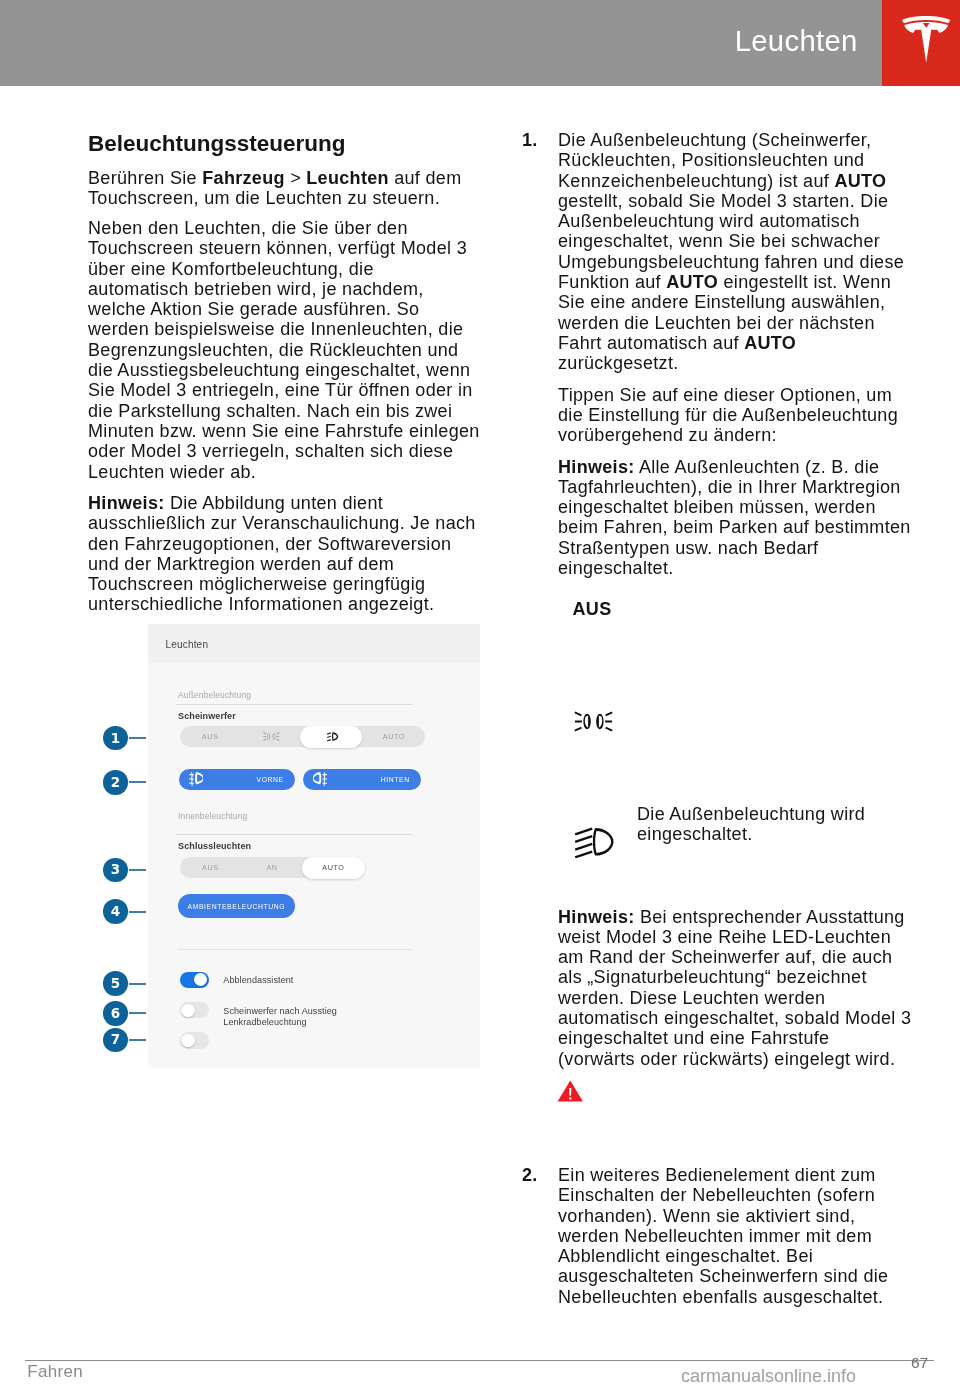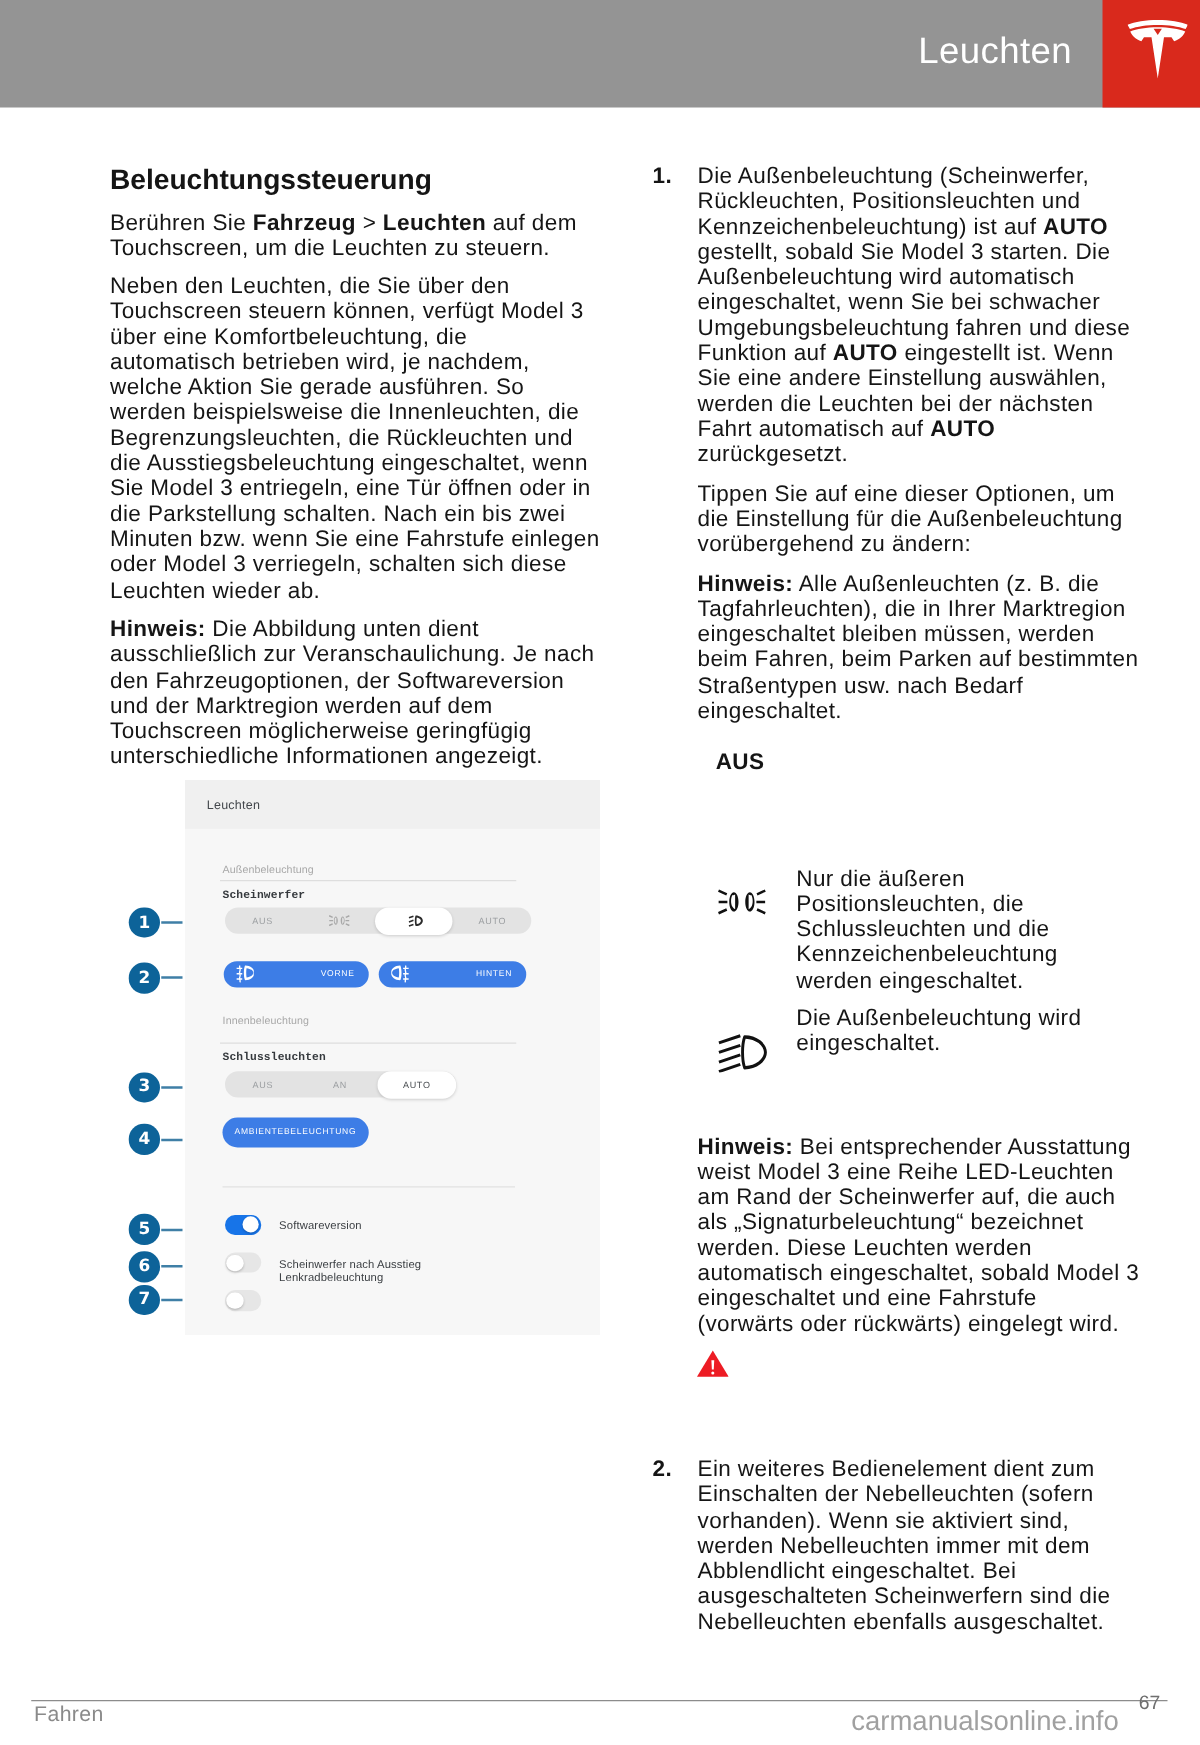--- a/index.html
+++ b/index.html
@@ -13,21 +13,21 @@
   .hdr{position:absolute;left:0;top:0;width:960px;height:86px;background:#949494;}
   .hdr-title{position:absolute;left:734.7px;top:25.8px;color:#fff;font-size:29.3px;
              letter-spacing:.3px;line-height:30px;white-space:nowrap;}
   .hdr-logo{position:absolute;left:882px;top:0;width:78px;height:86px;background:#d9291c;}
   .hdr-logo svg{position:absolute;left:19.5px;top:16.1px;}
 
   
   .ftr-line{position:absolute;left:25px;top:1360px;width:909px;height:1px;background:#8c8c8c;}
   .ftr-sec{position:absolute;left:27.3px;top:1362.5px;font-size:17px;color:#8a8a8a;letter-spacing:.3px;line-height:17px;}
   .ftr-pg{position:absolute;left:911px;top:1355px;font-size:15.5px;color:#6f6f6f;line-height:16px;}
-  .wm{position:absolute;left:681px;top:1363px;font-size:22px;color:#a0a0a0;
+  .wm{position:absolute;left:681px;top:1363px;font-size:18px;color:#a0a0a0;
       letter-spacing:0px;line-height:27px;white-space:nowrap;}
 
   
   .colL{position:absolute;left:88px;top:0px;width:396px;}
   .colR{position:absolute;left:522px;top:0px;width:420px;}
 
   h1.h{font-size:22.5px;font-weight:700;margin:0;letter-spacing:0px;line-height:25px;position:absolute;top:0;left:0;white-space:nowrap;}
   p{margin:0;font-size:18px;line-height:20.3px;letter-spacing:.32px;white-space:pre;}
   b{font-weight:700;}
 
@@ -49,21 +49,21 @@
 
   
   .fig{position:absolute;left:100px;top:624.4px;width:380px;height:444px;}
   .fig-shot{position:absolute;left:47.5px;top:0px;width:332.5px;height:443.6px;background:#f7f7f7;}
   .fig-topbar{position:absolute;left:0;top:0;width:332.5px;height:38.6px;background:#f0f0f0;}
   .fig-topbar span{position:absolute;left:17.9px;top:15px;font-size:10px;color:#44484d;
      font-family:"Liberation Sans",sans-serif;letter-spacing:.2px;}
 
   .grp{position:absolute;font-size:8.5px;color:#a8a8a8;font-family:"Liberation Sans",sans-serif;letter-spacing:.1px;}
   .grpline{position:absolute;height:1px;background:#dedede;}
-  .lab{position:absolute;font-size:9px;color:#35393d;font-family:Liberation Mono, monospace;font-weight:700;letter-spacing:.1px;}
+  .lab{position:absolute;font-size:9px;color:#35393d;font-family:Liberation Sans, sans-serif;font-weight:700;letter-spacing:.1px;}
 
   .seg{position:absolute;background:#e3e3e3;border-radius:999px;}
   .seg .pill{position:absolute;top:-0.4px;bottom:-1.2px;background:#fff;border-radius:999px;
              box-shadow:0 1px 2.5px rgba(0,0,0,.16);}
   .seg .so{position:absolute;top:0;bottom:0;display:flex;align-items:center;justify-content:center;
            font-size:7.2px;color:#9b9ea1;font-family:"Liberation Sans",sans-serif;letter-spacing:.6px;}
   .seg .so.sel{color:#4a4e52;}
 
   .bbtn{position:absolute;background:#3d7de6;border-radius:999px;}
   .bbtn .t{position:absolute;right:11px;top:50%;transform:translateY(-50%);font-size:6.8px;
@@ -192,21 +192,21 @@
 
       <div class="bbtn" style="left:30.6px;top:270.1px;width:116.5px;height:23.6px;">
         <span class="ct">AMBIENTEBELEUCHTUNG</span>
       </div>
 
       <div class="divline" style="left:30.5px;top:324.3px;width:234px;"></div>
 
       <div class="tgl" style="left:32.4px;top:347.3px;background:#1774e8;">
         <div class="knob" style="left:14.3px;"></div>
       </div>
-      <div class="tgl-lab" style="left:75.8px;top:351px;">Softwareversion</div>
+      <div class="tgl-lab" style="left:75.8px;top:351px;">Abblendassistent</div>
 
       <div class="tgl" style="left:32.4px;top:377.7px;background:#e6e6e6;">
         <div class="knob" style="left:1.5px;"></div>
       </div>
       <div class="tgl-lab" style="left:75.8px;top:381.4px;">Scheinwerfer nach Ausstieg</div>
 
       <div class="tgl" style="left:32.4px;top:408px;background:#e6e6e6;">
         <div class="knob" style="left:1.5px;"></div>
       </div>
       <div class="tgl-lab" style="left:75.8px;top:393px;">Lenkradbeleuchtung</div>
@@ -263,25 +263,20 @@
       <span class="dkeyi" style="top:18.4px">
         <svg width="39" height="21" viewBox="0 0 39 21">
           <g fill="#111">
             <path d="M0.9 9.5h7.0v2.0H0.9zM1.2 0.5l6.6 3.0 -0.8 1.82 -6.6-3.0zM1.2 20.5l6.6-3.0 -0.8-1.82 -6.6 3.0z"></path>
             <path d="M13.1 2.8c-2.05 0-3.7 3.45-3.7 7.7s1.65 7.7 3.7 7.7 3.7-3.45 3.7-7.7S15.15 2.8 13.1 2.8zM14.1 4.6v11.8c-0.8-0.35-1.6-1.05-2.15-2.0 -0.7-1.2-1.1-2.85-1.1-4.7 0-1.85 0.4-3.5 1.1-4.7C12.5 5.65 13.3 4.95 14.1 4.6z"></path>
             <path d="M25.9 2.8c2.05 0 3.7 3.45 3.7 7.7s-1.65 7.7-3.7 7.7 -3.7-3.45-3.7-7.7S23.85 2.8 25.9 2.8zM24.9 4.6v11.8c0.8-0.35 1.6-1.05 2.15-2.0 0.7-1.2 1.1-2.85 1.1-4.7 0-1.85-0.4-3.5-1.1-4.7C26.5 5.65 25.7 4.95 24.9 4.6z"></path>
             <path d="M38.1 9.5h-7.0v2.0h7.0zM37.8 0.5l-6.6 3.0 0.8 1.82 6.6-3.0zM37.8 20.5l-6.6-3.0 0.8-1.82 6.6 3.0z"></path>
           </g>
         </svg>
       </span>
-      <div class="dval">Nur die äußeren
-Positionsleuchten, die
-Schlussleuchten und die
-Kennzeichenbeleuchtung
-werden eingeschaltet.</div>
     </div>
 
     <div class="drow" style="top:803.5px">
       <span class="dkeyi" style="top:23px">
         <svg width="40.6" height="31.8" viewBox="0 0 32.5 25.5">
           <g fill="none" stroke="#111" stroke-width="1.9">
             <path d="M14.6 1.3 0.9 5.9M14.6 7.4 0.9 12.0M14.6 13.6 0.9 18.2M14.6 19.7 0.9 24.3"></path>
           </g>
           <path fill="#111" d="M17.4 0.9c-0.38 0-0.66 0.22-0.83 0.67 -0.96 2.48-1.46 6.05-1.46 10.35s0.5 7.87 1.46 10.35c0.17 0.45 0.45 0.67 0.83 0.67 3.65 0 7.3-1.24 9.98-3.34 2.79-2.16 4.29-4.9 4.29-7.68s-1.5-5.52-4.29-7.68C24.7 2.14 21.05 0.9 17.4 0.9zM18.0 3.15c3.06 0.1 6.06 1.13 8.32 2.86 2.26 1.73 3.44 3.88 3.44 5.9s-1.18 4.17-3.44 5.9c-2.26 1.73-5.26 2.76-8.32 2.86 -0.65-2.16-1.02-5.23-1.02-8.76S17.35 5.3 18.0 3.15z"></path>
         </svg>

